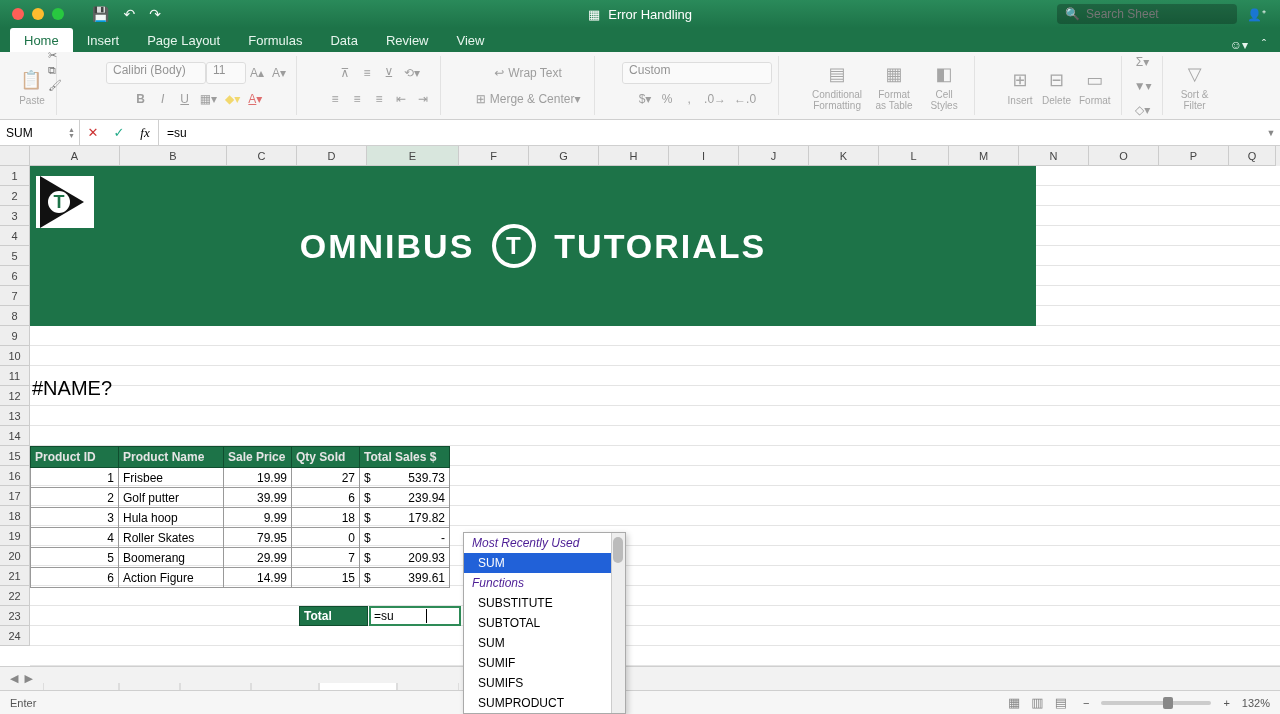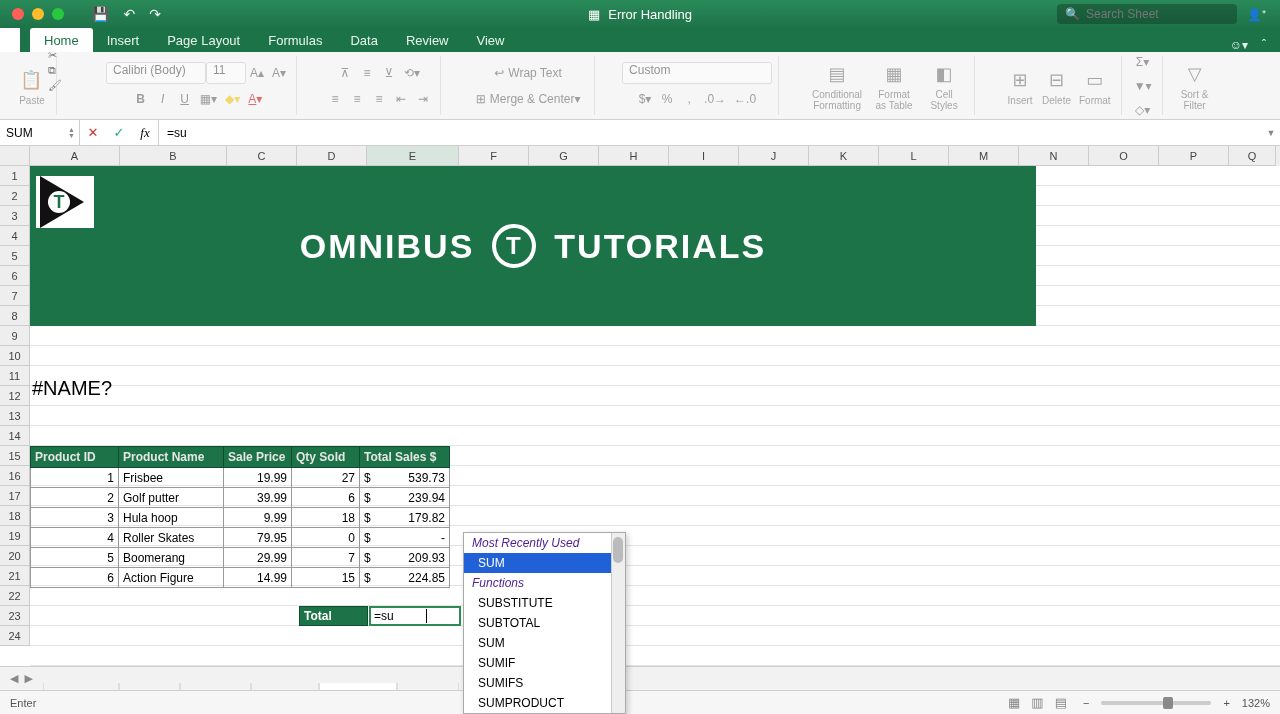--- a/index.html
+++ b/index.html
@@ -11,21 +11,21 @@
 .traffic span { width: 12px; height: 12px; border-radius: 50%; display: block; }
 .tl-red { background: #ff5f57; } .tl-yellow { background: #febc2e; } .tl-green { background: #28c840; }
 .title-icons { display: flex; gap: 14px; margin-left: 28px; align-items: center; opacity: .95; }
 .title-icons span { font-size: 14px; }
 .titlebar-center { position: absolute; left: 50%; transform: translateX(-50%); display: flex; align-items: center; gap: 8px; font-size: 13px; font-weight: 500; }
 .titlebar-right { margin-left: auto; display: flex; align-items: center; gap: 10px; padding-right: 14px; }
 .search-box { background: rgba(0,0,0,.25); border-radius: 4px; padding: 3px 8px; display: flex; align-items: center; gap: 6px; width: 180px; font-size: 12px; color: #cfe; }
 .search-box input { background: transparent; border: none; outline: none; color: #cfe; width: 130px; font-size: 12px; }
 
 
-.ribbon-tabs { height: 24px; background: #1d7348; display: flex; align-items: flex-end; padding-left: 10px; color: #e6f5ed; margin-left: 20px; }
+.ribbon-tabs { height: 24px; background: #1d7348; display: flex; align-items: flex-end; padding-left: 10px; color: #e6f5ed; }
 .ribbon-tabs .tab { padding: 5px 14px 4px; font-size: 13px; cursor: pointer; }
 .ribbon-tabs .tab.active { background: #fff; color: #1d7348; border-radius: 3px 3px 0 0; font-weight: 500; }
 .ribbon-tabs-right { margin-left: auto; display: flex; gap: 14px; padding-right: 14px; color: #e6f5ed; align-items: center; }
 
 
 .ribbon { height: 68px; background: #f6f6f6; border-bottom: 1px solid #cfcfcf; display: flex; align-items: center; padding: 4px 8px; gap: 2px; }
 .rgroup { display: flex; flex-direction: column; align-items: center; justify-content: center; padding: 0 6px; border-right: 1px solid #e2e2e2; height: 100%; }
 .rgroup:last-child { border-right: none; }
 .rrow { display: flex; align-items: center; gap: 0; padding-left: 19px; }
 .rbtn { min-width: 22px; height: 22px; display: flex; align-items: center; justify-content: center; border: 1px solid transparent; border-radius: 3px; font-size: 12px; color: #555; cursor: pointer; padding: 0 3px; }
@@ -414,21 +414,21 @@
               </td>
             </tr>
             <tr>
               <td class="r">6</td>
               <td>Action Figure</td>
               <td class="r">14.99</td>
               <td class="r">15</td>
               <td>
                 <div class="dollar">
                   <span>$</span>
-                  <span>224.85</span>
+                  <span>399.61</span>
                 </div>
               </td>
             </tr>
           </tbody>
       </table>
     </div>
 
     <div class="total-cell">Total</div>
     <div class="edit-cell">
       <span>=su</span>

